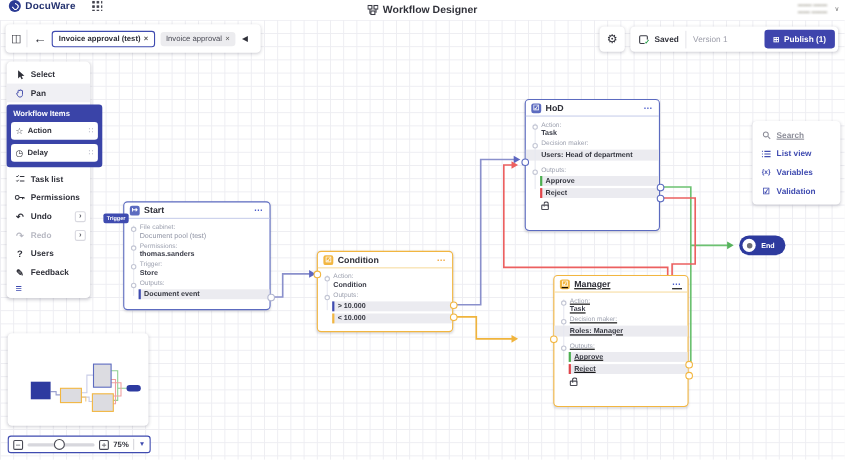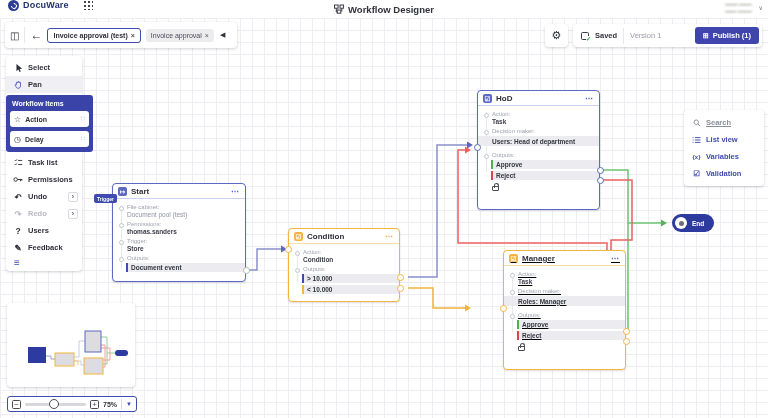--- a/index.html
+++ b/index.html
@@ -308,21 +308,21 @@
       <div class="sec">Permissions:</div>
       <div class="val">thomas.sanders</div>
       <div class="sec">Trigger:</div>
       <div class="val">Store</div>
       <div class="sec">Outputs:</div>
       <div class="orow bar-indigo">Document event</div>
     </div>
     <div class="port gray" style="right:-4.5px;top:83px;"></div>
   </div>
 
-  <div class="node yellow" style="left:288px;top:228px;width:112px;height:74px;">
+  <div class="node yellow" style="left:288px;top:228px;width:124px;height:74px;">
     <div class="nhead">
       <span class="hicon yellow">☑</span>
       <span>Condition</span>
       <span class="ndots orange">⋯</span>
     </div>
     <div class="nbody">
       <div class="rail" style="top:6px;height:32px;"></div>
       <div class="sec">Action:</div>
       <div class="val">Condition</div>
       <div class="sec">Outputs:</div>

